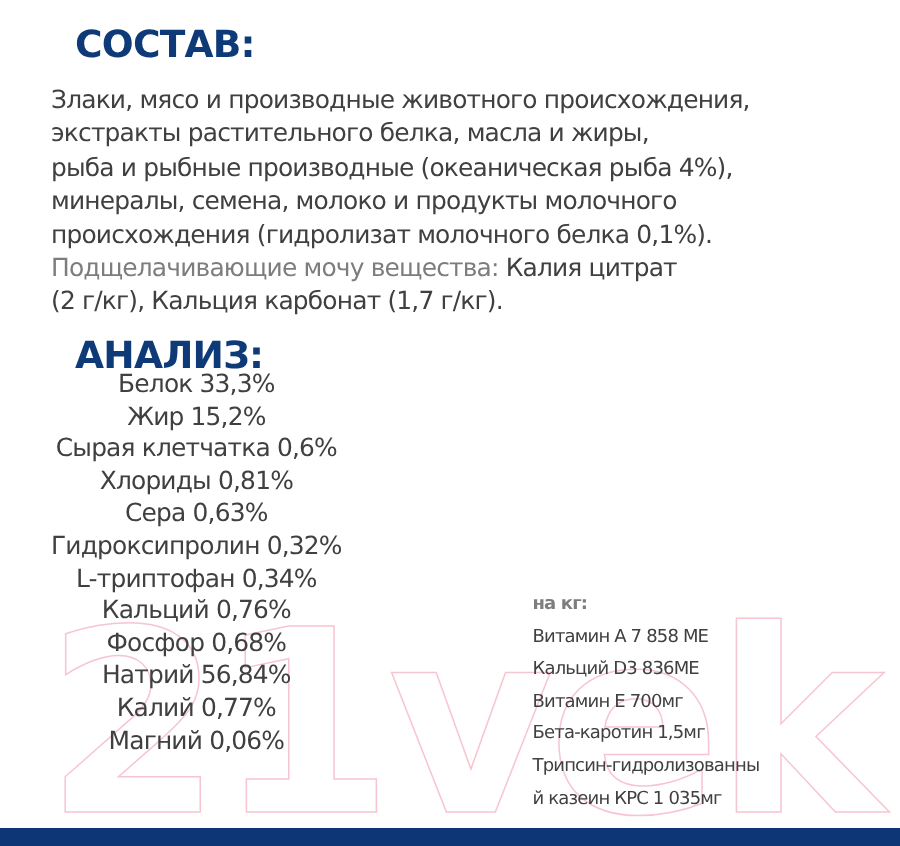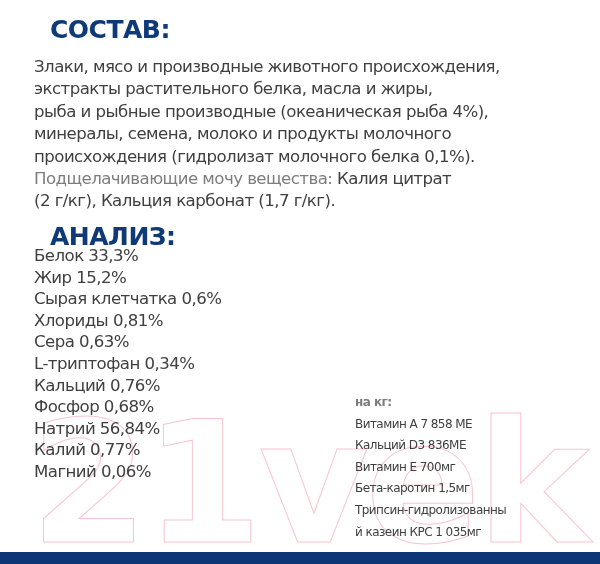--- a/index.html
+++ b/index.html
@@ -50,21 +50,21 @@
       left: 34px;
       top: 245px;
       margin: 0;
       padding: 0;
       list-style: none;
       font-size: 16.6px;
       letter-spacing: -0.55px;
       line-height: 21.6px;
       color: #404040;
     }
-    .analysis-left li { white-space: nowrap; }
+    .analysis-left li { white-space: nowrap; text-align: center; }
 
     .analysis-right {
       position: absolute;
       left: 338px;
       top: 375px;
       margin: 17px;
       padding: 0;
       list-style: none;
       font-size: 12px;
       letter-spacing: -0.55px;
@@ -119,20 +119,21 @@
 </div>
 
 <h2 id="h-analiz" class="heading">АНАЛИЗ:</h2>
 
 <ul class="analysis-left">
   <li>Белок 33,3%</li>
   <li>Жир 15,2%</li>
   <li>Сырая клетчатка 0,6%</li>
   <li>Хлориды 0,81%</li>
   <li>Сера 0,63%</li>
+  <li>Гидроксипролин 0,32%</li>
   <li>L-триптофан 0,34%</li>
   <li>Кальций 0,76%</li>
   <li>Фосфор 0,68%</li>
   <li>Натрий 56,84%</li>
   <li>Калий 0,77%</li>
   <li>Магний 0,06%</li>
 </ul>
 
 <ul class="analysis-right">
   <li class="per-kg">на кг:</li>

